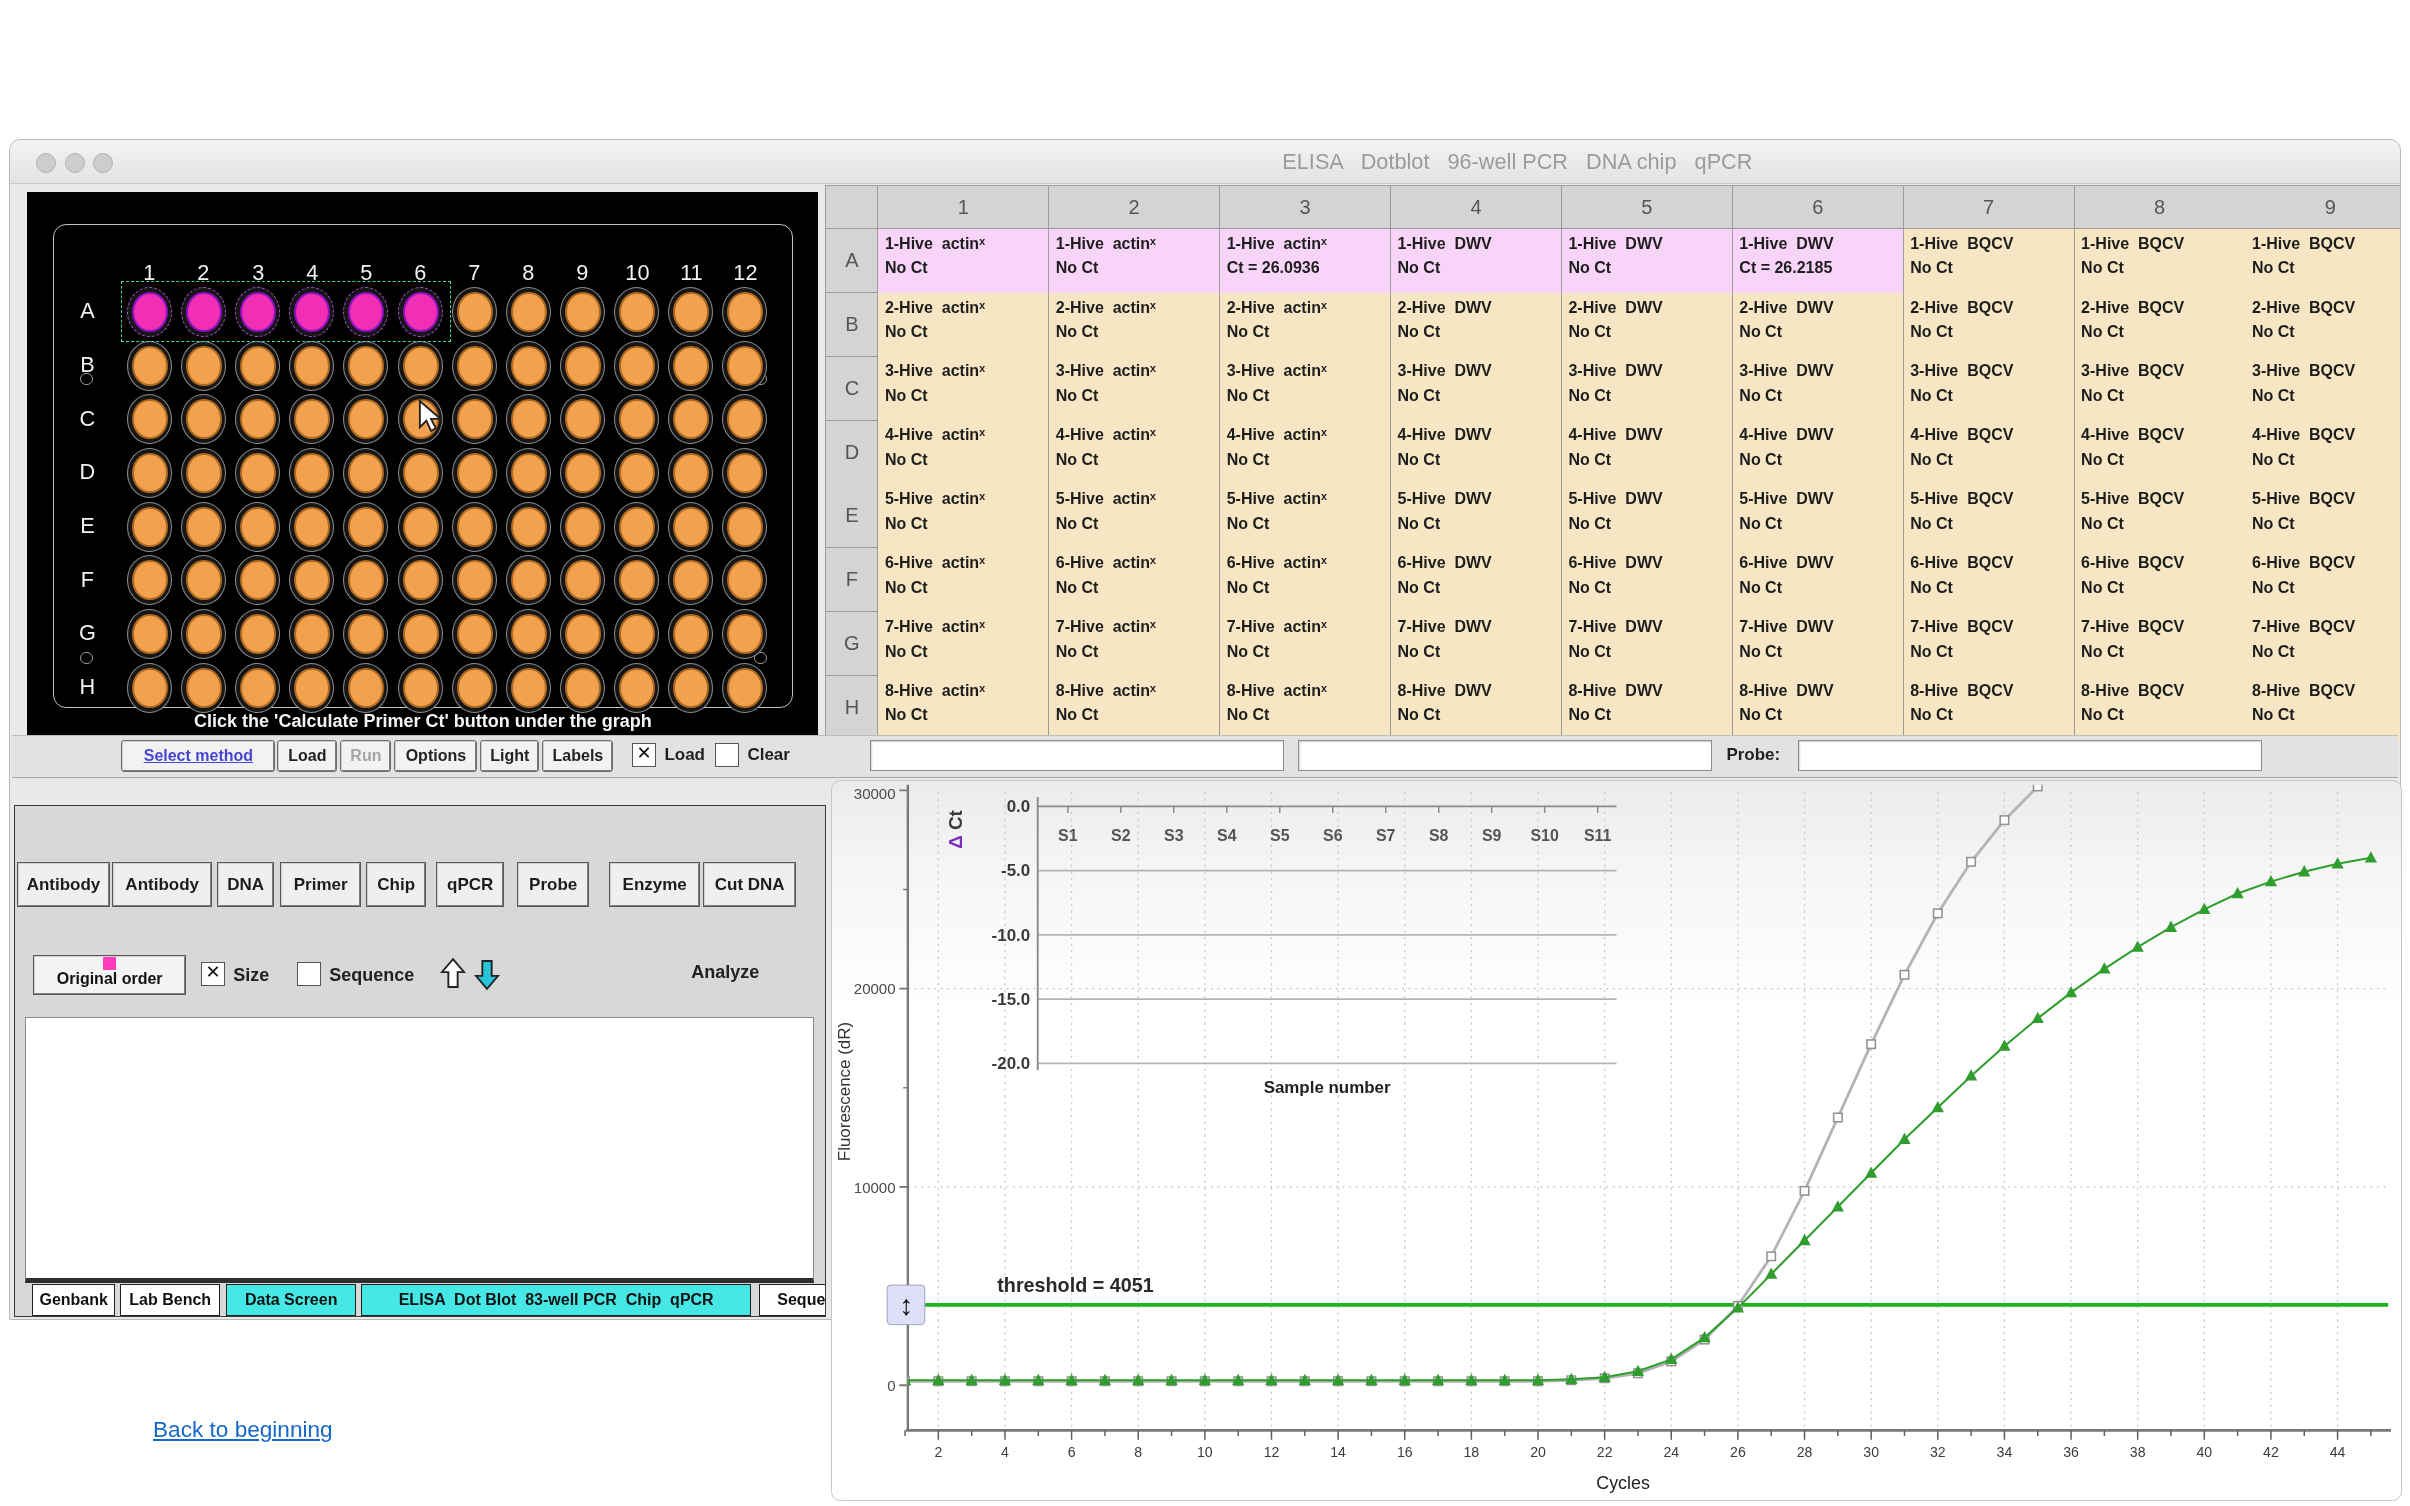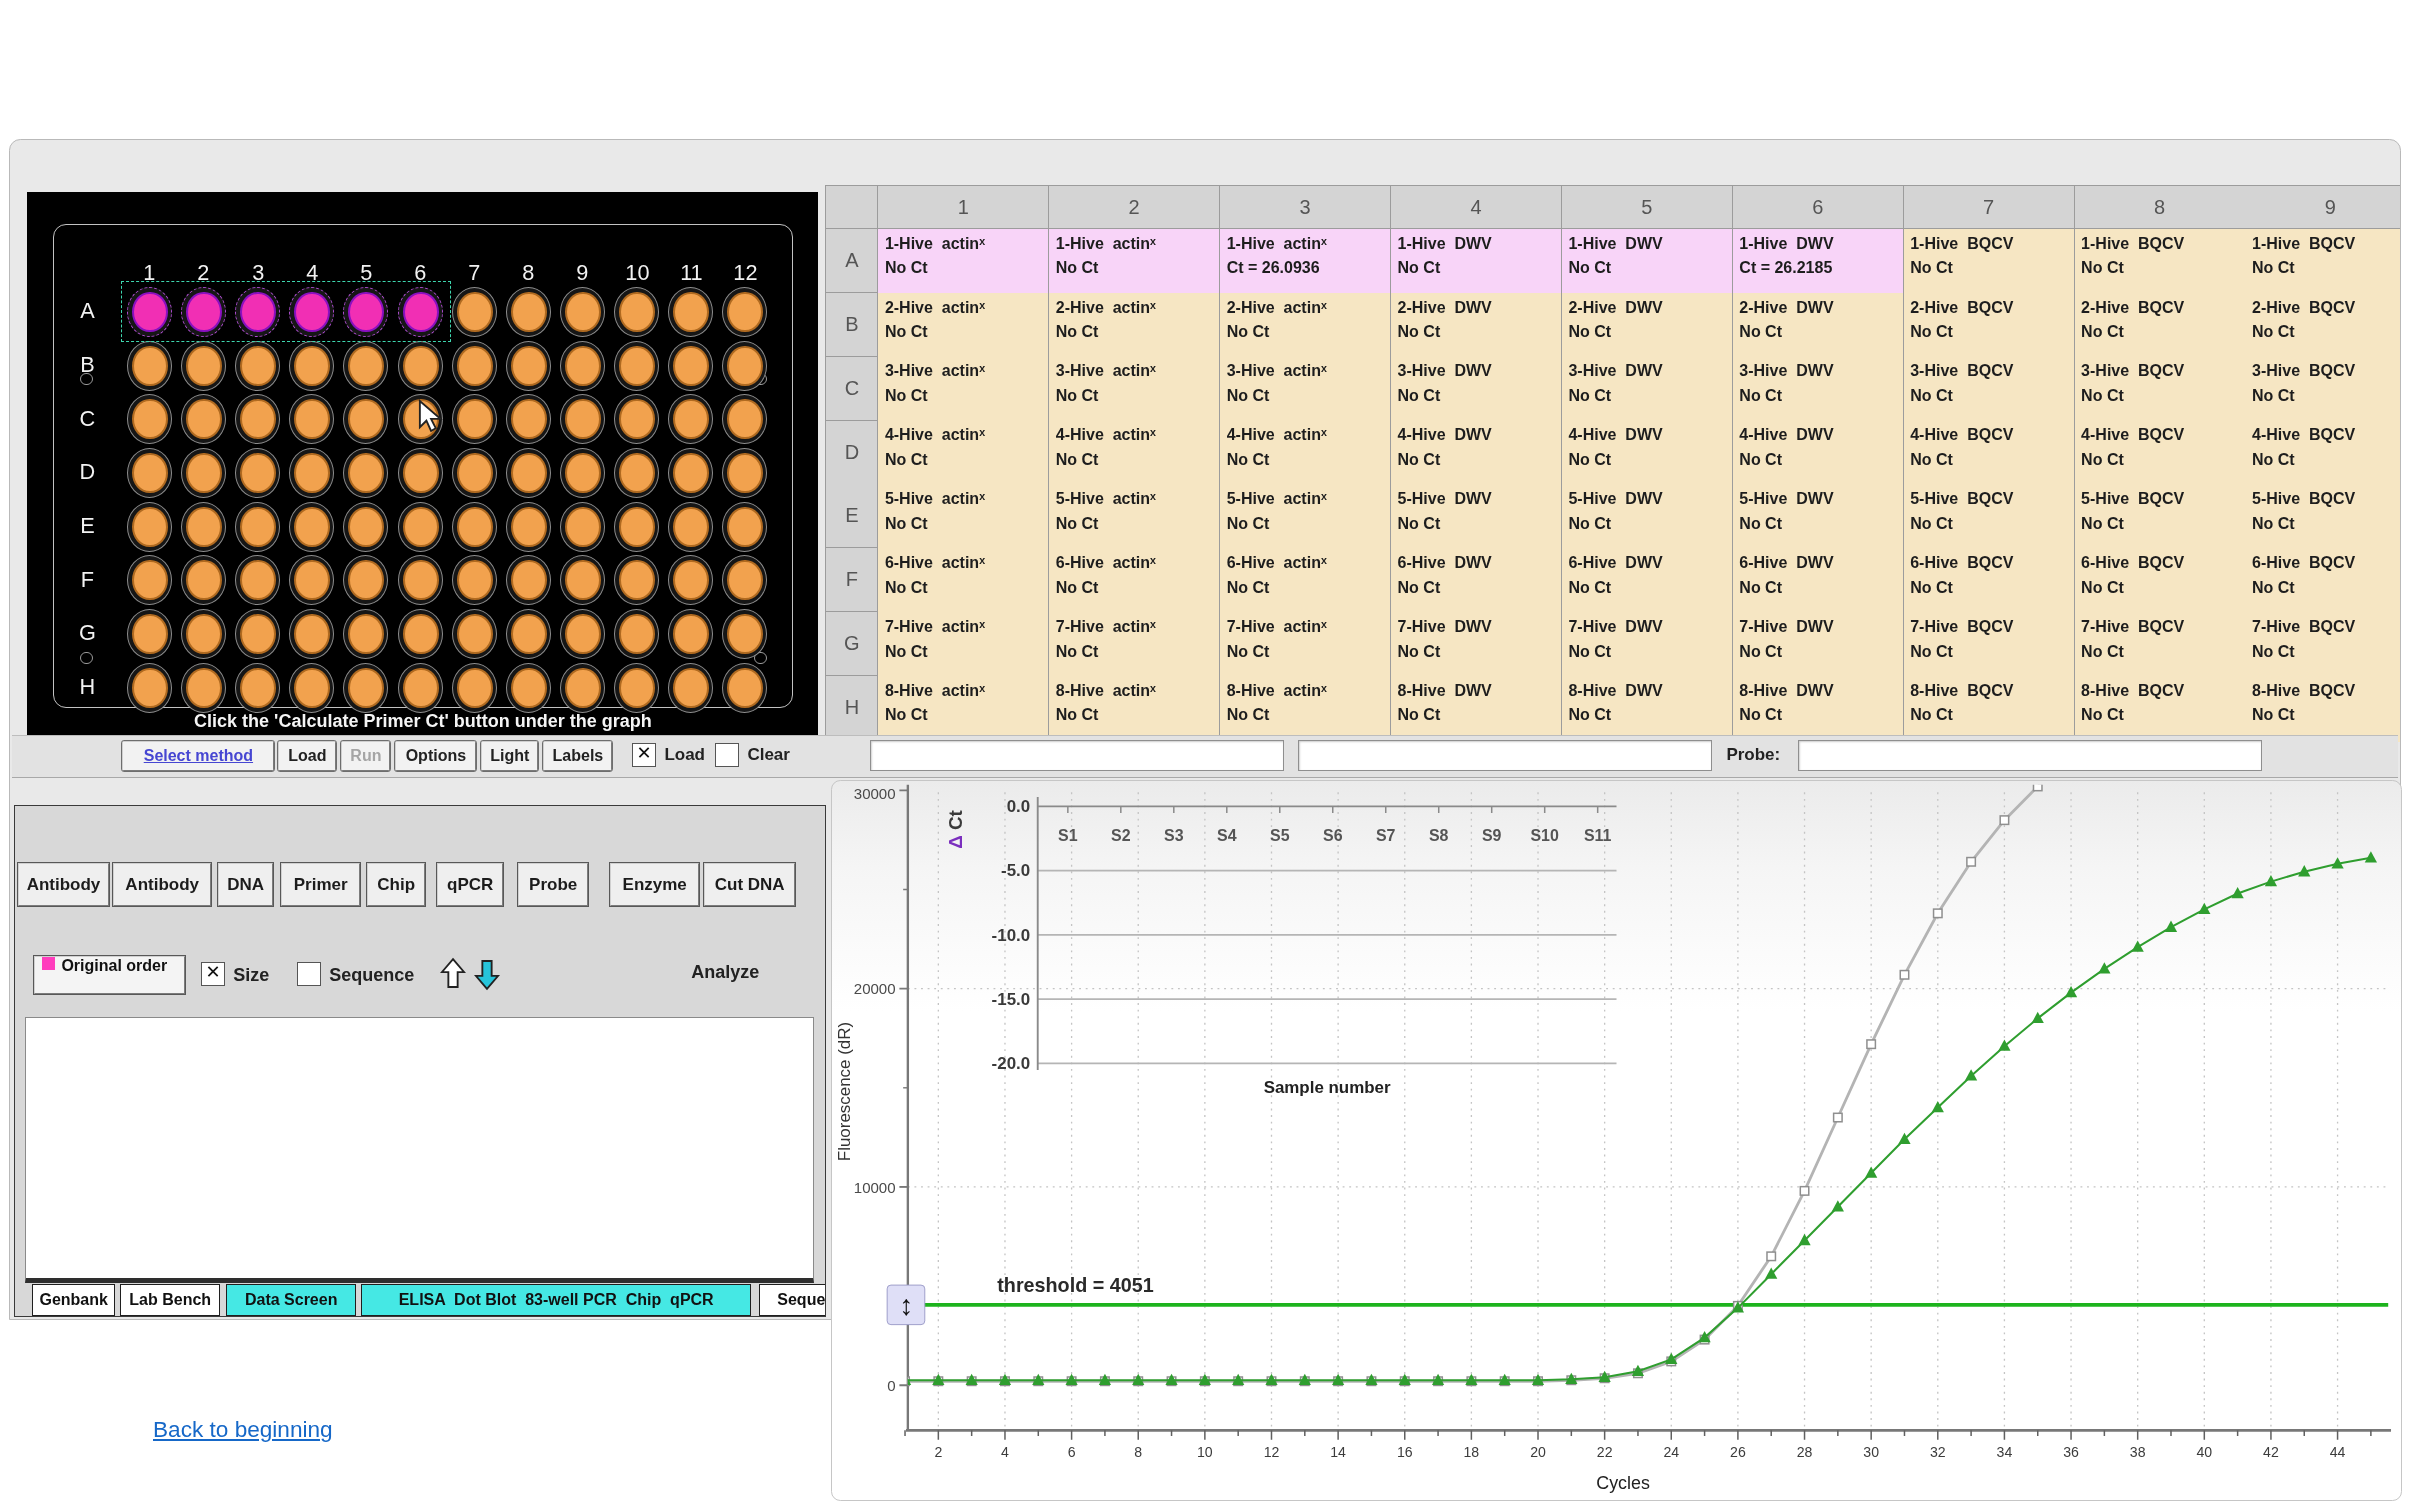--- a/index.html
+++ b/index.html
@@ -64,21 +64,21 @@
   #probe-label{position:absolute;top:605px;font-size:17px;font-weight:700;color:#222;}
 
   
   #lpanel{left:3.8px;top:665px;width:812px;height:512px;background:#d8d8d8;
           border:1.9px solid #3a3a3a;box-sizing:border-box;overflow:hidden;}
   .pbtn{position:absolute;top:57px;height:43px;background:#efefef;border:1.9px outset #d0d0d0;
         outline:0.9px solid #585858;font-size:17px;font-weight:700;color:#1c1c1c;
         display:flex;align-items:center;justify-content:center;box-sizing:border-box;}
   #orig-order{position:absolute;left:19px;top:150px;width:151px;height:38px;background:#f4f4f4;
               border:1.9px outset #d0d0d0;outline:0.9px solid #585858;font-size:16px;font-weight:700;
-              display:flex;align-items:flex-start;box-sizing:border-box;}
+              display:flex;align-items:center;box-sizing:border-box;flex-direction:column;}
   #orig-order .sw{width:13px;height:13px;background:#ff3dbd;margin:0 6.6px 0 6.6px;}
   #analyze-label{position:absolute;left:676px;top:156px;font-size:18px;font-weight:700;color:#222;}
   #list-area{position:absolute;left:9.4px;top:211px;width:789px;height:266px;background:#fff;
              border:1.9px solid #8a8a8a;border-bottom:5.6px solid #2e2e2e;box-sizing:border-box;}
   .tab{position:absolute;top:478px;height:32px;background:#fff;border:1.9px solid #1f1f1f;
        font-size:16px;font-weight:700;color:#111;display:flex;align-items:center;
        justify-content:center;box-sizing:border-box;white-space:pre;}
 
   
   #gpanel{left:831px;top:780px;width:1569px;height:719px;border:0.9px solid #c6c6c6;
@@ -88,20 +88,26 @@
   
   #back-link{left:113px;top:1417px;font-size:22.6px;color:#1668c8;text-decoration:underline;cursor:pointer;margin-left:40px;}
 </style>
 </head>
 <body>
 
 <div id="app">
 
 
   <div class="abs" id="win">
+    <div id="titlebar">
+      <div class="tlight" style="left:26px"></div>
+      <div class="tlight" style="left:55px"></div>
+      <div class="tlight" style="left:83px"></div>
+      <div id="win-title">ELISA   Dotblot   96-well PCR   DNA chip   qPCR</div>
+    </div>
 
     <div class="abs" id="plate">
       <div id="plate-frame"></div>
       <div class="pin" style="left:53px;top:181px"></div>
       <div class="pin" style="left:53px;top:460px"></div>
       <div class="pin" style="left:727px;top:181px"></div>
       <div class="pin" style="left:727px;top:460px"></div>
       <div id="wells">
           <div class="well" style="left: 100px; top: 95px; border: 1.9px dashed rgb(180, 79, 216);">
             <div class="inner" style="background: rgb(241, 47, 180); border: 2.8px solid rgb(138, 16, 192);"></div>

